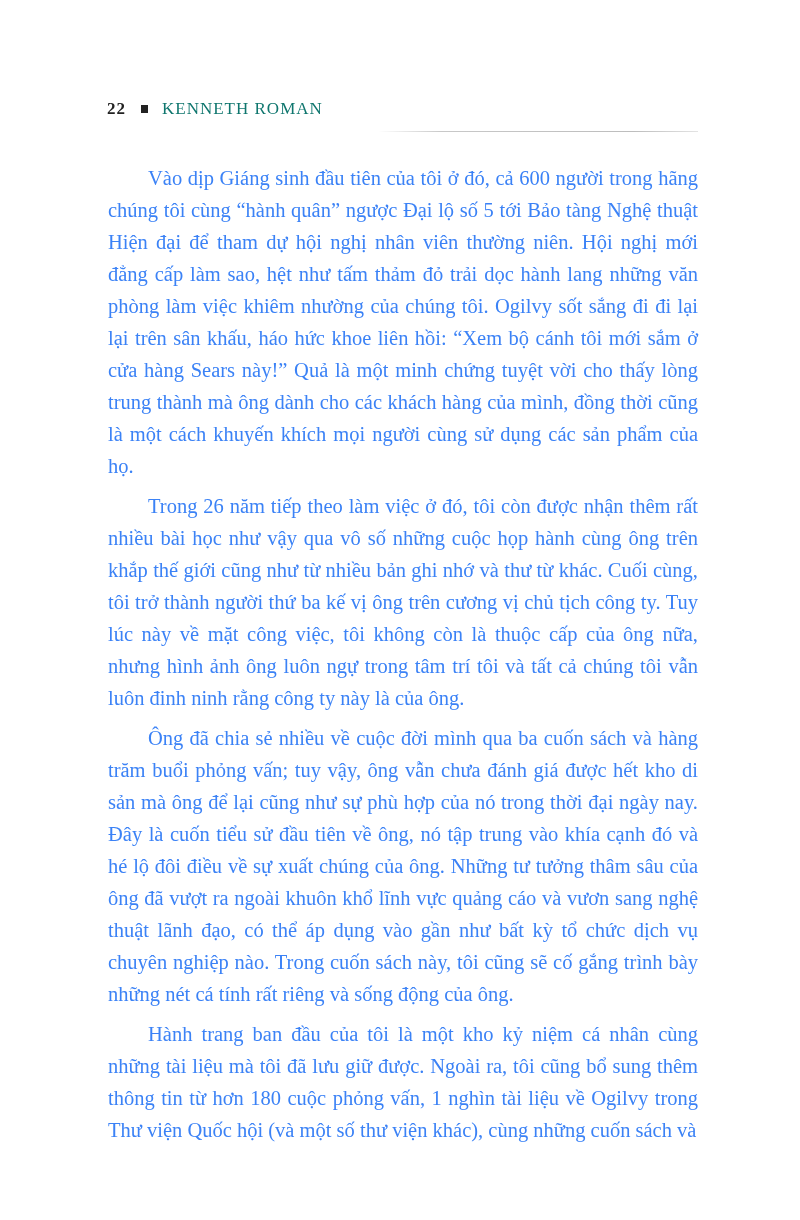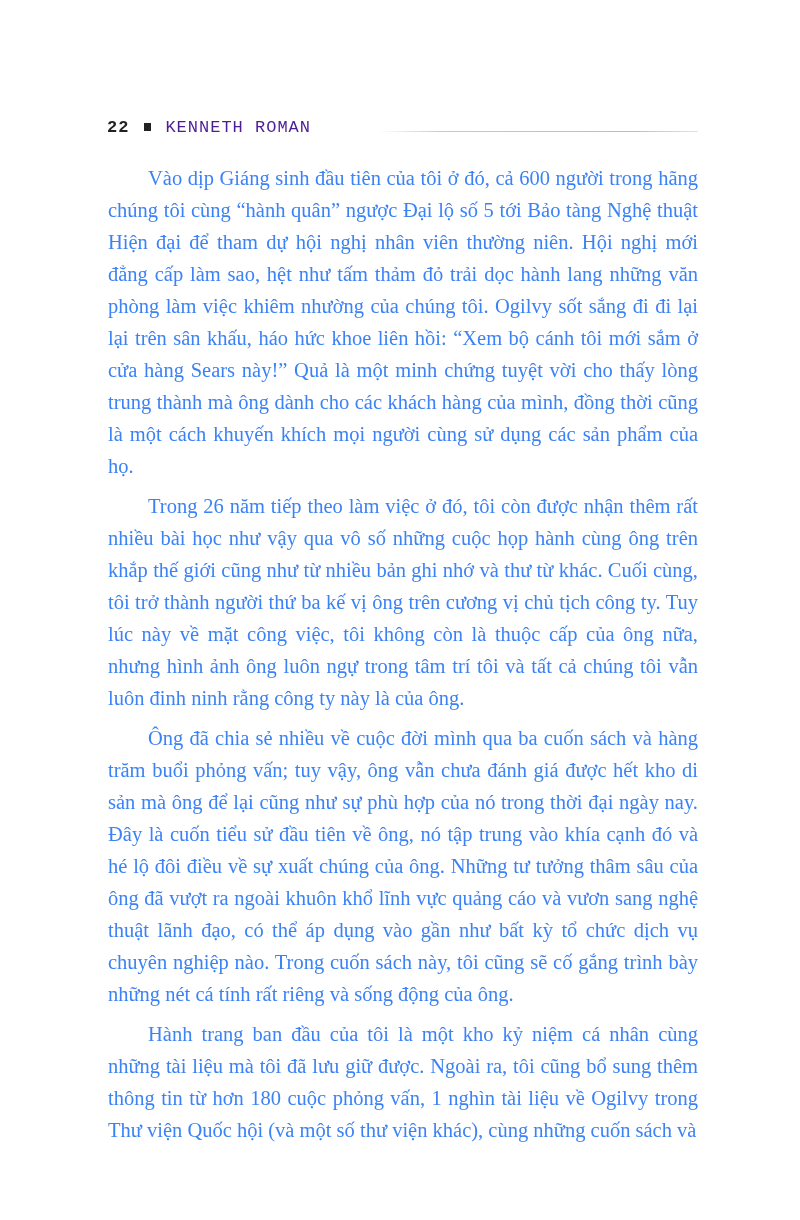--- a/index.html
+++ b/index.html
@@ -10,43 +10,43 @@
     body {
       width: 800px;
       height: 1220px;
       position: relative;
       overflow: hidden;
       color: #1c1c1c;
     }
     .running-head {
       position: absolute;
       left: 107px;
-      top: 114px;
+      top: 96px;
       height: 26px;
       display: flex;
       align-items: center;
-      font-family: Liberation Mono, monospace;
+      font-family: Liberation Serif, serif;
       font-size: 17px;
       color: #222;
       letter-spacing: 0.5px;
     }
     .page-number {
       font-weight: bold;
       letter-spacing: 1px;
     }
     .separator {
       display: inline-block;
       width: 7px;
       height: 8px;
       background: #222;
       margin: 0 14px 0 15px;
     }
     .author {
       font-weight: normal;
-      color: #4c1d95;
+      color: #0f766e;
       letter-spacing: 1px;
     }
     .head-rule {
       position: absolute;
       left: 378px;
       top: 131px;
       width: 320px;
       height: 1px;
       background: linear-gradient(to right, rgba(200,200,200,0), #c8c8c8 20%, #bdbdbd 80%, rgba(200,200,200,0.5));
     }

